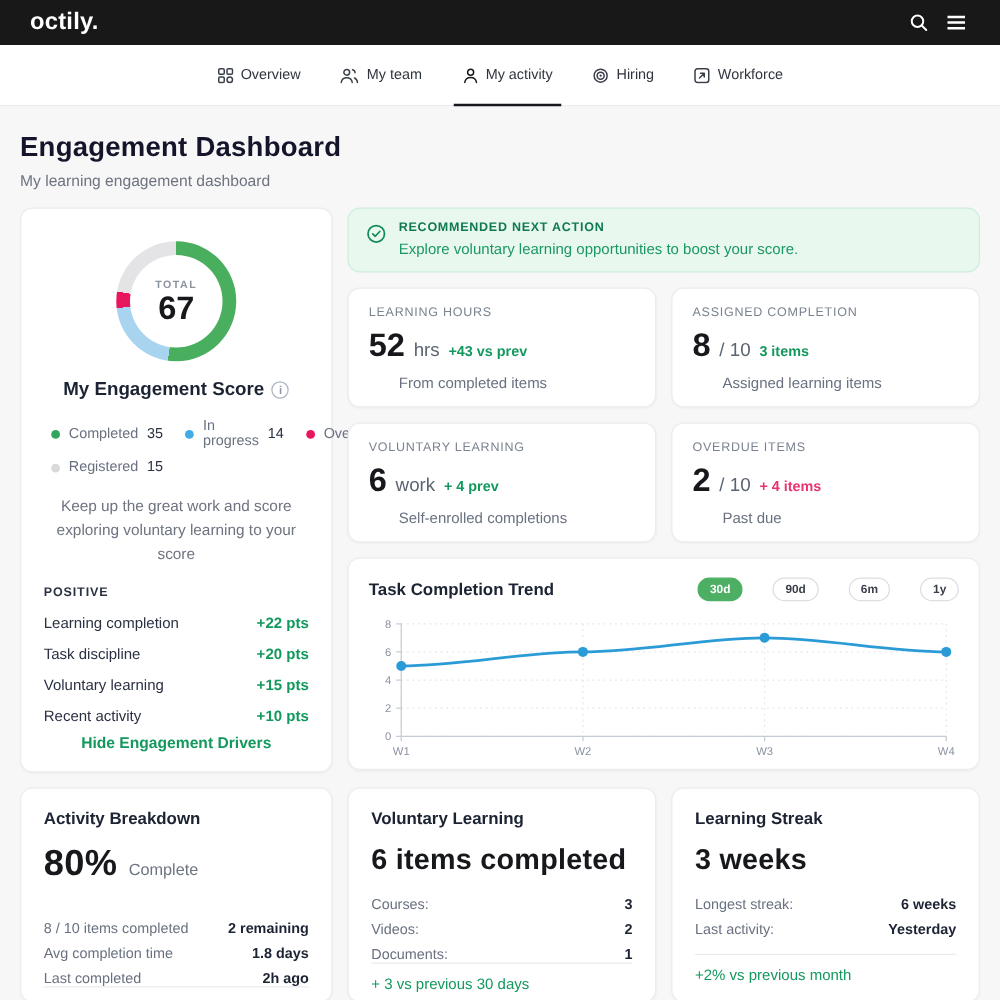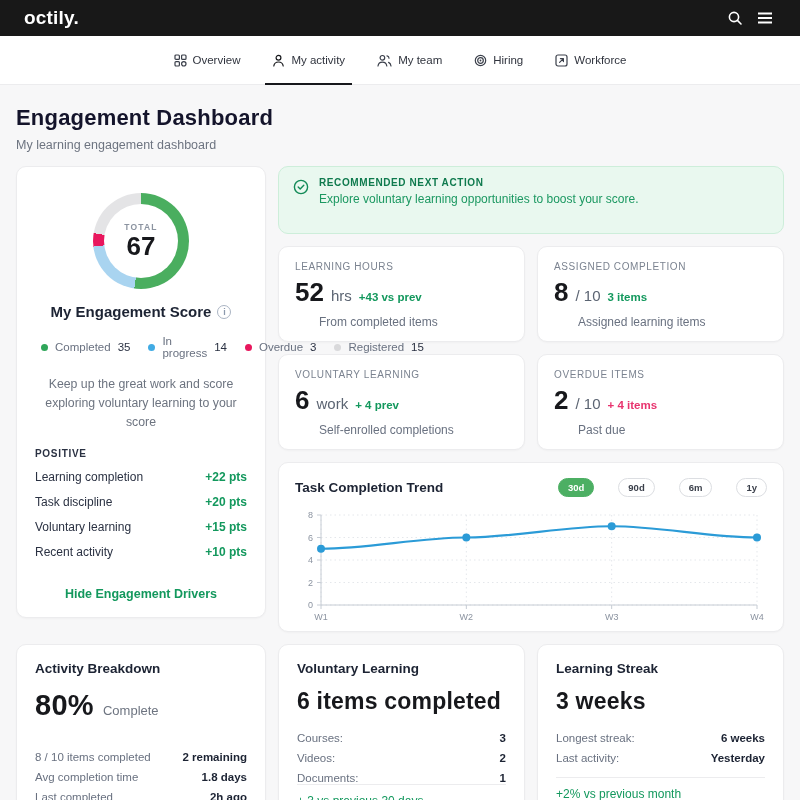--- a/index.html
+++ b/index.html
@@ -43,41 +43,41 @@
     display:flex; flex-direction:column; align-items:center; justify-content:center; }
   .donut-total-label { font-size:8.5px; letter-spacing:1.2px; color:#8b93a0; font-weight:700; }
   .donut-total { font-size:26px; font-weight:700; color:#17181c; line-height:1.05; margin-top:1px; }
 
   .score-heading-row { display:flex; align-items:center; gap:6px; margin-top:14px; }
   .score-heading { font-size:15px; font-weight:700; color:#1c2333; }
   .info-icon { width:14px; height:14px; border:1px solid #aab4c3; border-radius:50%;
     color:#8c99ad; font-size:9px; display:flex; align-items:center; justify-content:center;
     font-weight:700; cursor:pointer; }
 
-  .legend { display:grid; grid-template-columns:1fr 1fr 1fr 1fr; column-gap:18px; row-gap:9px;
+  .legend { display:grid; grid-template-columns:1fr 1fr 1fr; column-gap:18px; row-gap:9px;
     width:100%; margin-top:15px; padding:0 6px; }
   .legend-item { display:flex; align-items:center; gap:7px; font-size:11.5px; }
   .legend-dot { width:7px; height:7px; border-radius:50%; flex:0 0 auto; }
   .legend-label { color:#697180; flex:1; }
   .legend-value { color:#2a3142; }
 
   .score-message { margin-top:16px; font-size:12.3px; color:#6d7480; text-align:center;
     line-height:1.55; padding:0 2px; }
 
   .drivers { width:100%; margin-top:16px; }
   .drivers-heading { font-size:10px; font-weight:700; letter-spacing:.7px; color:#2a3142; }
   .driver-row { display:flex; justify-content:space-between; align-items:center; margin-top:11px;
     font-size:12px; }
   .driver-label { color:#2a3142; }
   .driver-value { font-weight:700; }
 
   .drivers-link { margin-top:auto; font-size:12.5px; font-weight:700; cursor:pointer; }
 
   
-  .banner { height:68px; background:#e9f8ef; border:1px solid #cdeeda; border-radius:10px;
+  .banner { height:52px; background:#e9f8ef; border:1px solid #cdeeda; border-radius:10px;
     display:flex; padding:10px 14px; gap:10px; }
   .banner-icon { margin-top:2px; }
   .banner-title { font-size:10px; font-weight:700; letter-spacing:.6px; color:#0f7a4e; }
   .banner-text { font-size:12px; color:#1b9861; margin-top:4px; }
 
   
   .stats-grid { display:grid; grid-template-columns:1fr 1fr; gap:12px; }
   .stat-card { height:96px; padding:14px 16px 12px; display:flex; flex-direction:column; }
   .stat-label { font-size:10px; letter-spacing:.6px; color:#7b8390; font-weight:500; }
   .stat-value-row { display:flex; align-items:baseline; gap:7px; margin-top:7px; }
@@ -148,38 +148,38 @@
     <span>
         <svg width="13" height="13" viewBox="0 0 13 13">
           <rect x="1" y="1" width="4.4" height="4.4" rx="1" fill="none" stroke="#3a3f4a" stroke-width="1.2"></rect>
           <rect x="7.6" y="1" width="4.4" height="4.4" rx="1" fill="none" stroke="#3a3f4a" stroke-width="1.2"></rect>
           <rect x="1" y="7.6" width="4.4" height="4.4" rx="1" fill="none" stroke="#3a3f4a" stroke-width="1.2"></rect>
           <rect x="7.6" y="7.6" width="4.4" height="4.4" rx="2.2" fill="none" stroke="#3a3f4a" stroke-width="1.2"></rect>
         </svg>
       </span>
     <span>Overview</span>
   </div>
-  <div class="nav-tab active">
-    <span>
-        <svg width="13" height="13" viewBox="0 0 13 13">
-          <circle cx="6.5" cy="3.8" r="2.4" fill="none" stroke="#17181c" stroke-width="1.2"></circle>
-          <path d="M1.8 12 C2.2 9.4 4.1 8 6.5 8 C8.9 8 10.8 9.4 11.2 12" fill="none" stroke="#17181c" stroke-width="1.2" stroke-linecap="round"></path>
-        </svg>
-      </span>
-    <span>My activity</span>
-  </div>
   <div class="nav-tab">
     <span>
         <svg width="15" height="13" viewBox="0 0 15 13">
           <circle cx="5.4" cy="3.8" r="2.3" fill="none" stroke="#3a3f4a" stroke-width="1.2"></circle>
           <path d="M1 12 C1.4 9.5 3.2 8.2 5.4 8.2 C7.6 8.2 9.4 9.5 9.8 12" fill="none" stroke="#3a3f4a" stroke-width="1.2" stroke-linecap="round"></path>
           <path d="M10 1.8 C11.2 2 12 3 12 4.2 M11.6 8.4 C13 9 13.8 10.3 14 12" fill="none" stroke="#3a3f4a" stroke-width="1.2" stroke-linecap="round"></path>
         </svg>
       </span>
     <span>My team</span>
+  </div>
+  <div class="nav-tab active">
+    <span>
+        <svg width="13" height="13" viewBox="0 0 13 13">
+          <circle cx="6.5" cy="3.8" r="2.4" fill="none" stroke="#17181c" stroke-width="1.2"></circle>
+          <path d="M1.8 12 C2.2 9.4 4.1 8 6.5 8 C8.9 8 10.8 9.4 11.2 12" fill="none" stroke="#17181c" stroke-width="1.2" stroke-linecap="round"></path>
+        </svg>
+      </span>
+    <span>My activity</span>
   </div>
   <div class="nav-tab">
     <span>
         <svg width="13" height="13" viewBox="0 0 13 13">
           <circle cx="6.5" cy="6.5" r="5.2" fill="none" stroke="#3a3f4a" stroke-width="1.2"></circle>
           <circle cx="6.5" cy="6.5" r="2.8" fill="none" stroke="#3a3f4a" stroke-width="1.2"></circle>
           <circle cx="6.5" cy="6.5" r="0.9" fill="#3a3f4a"></circle>
         </svg>
       </span>
     <span>Hiring</span>

